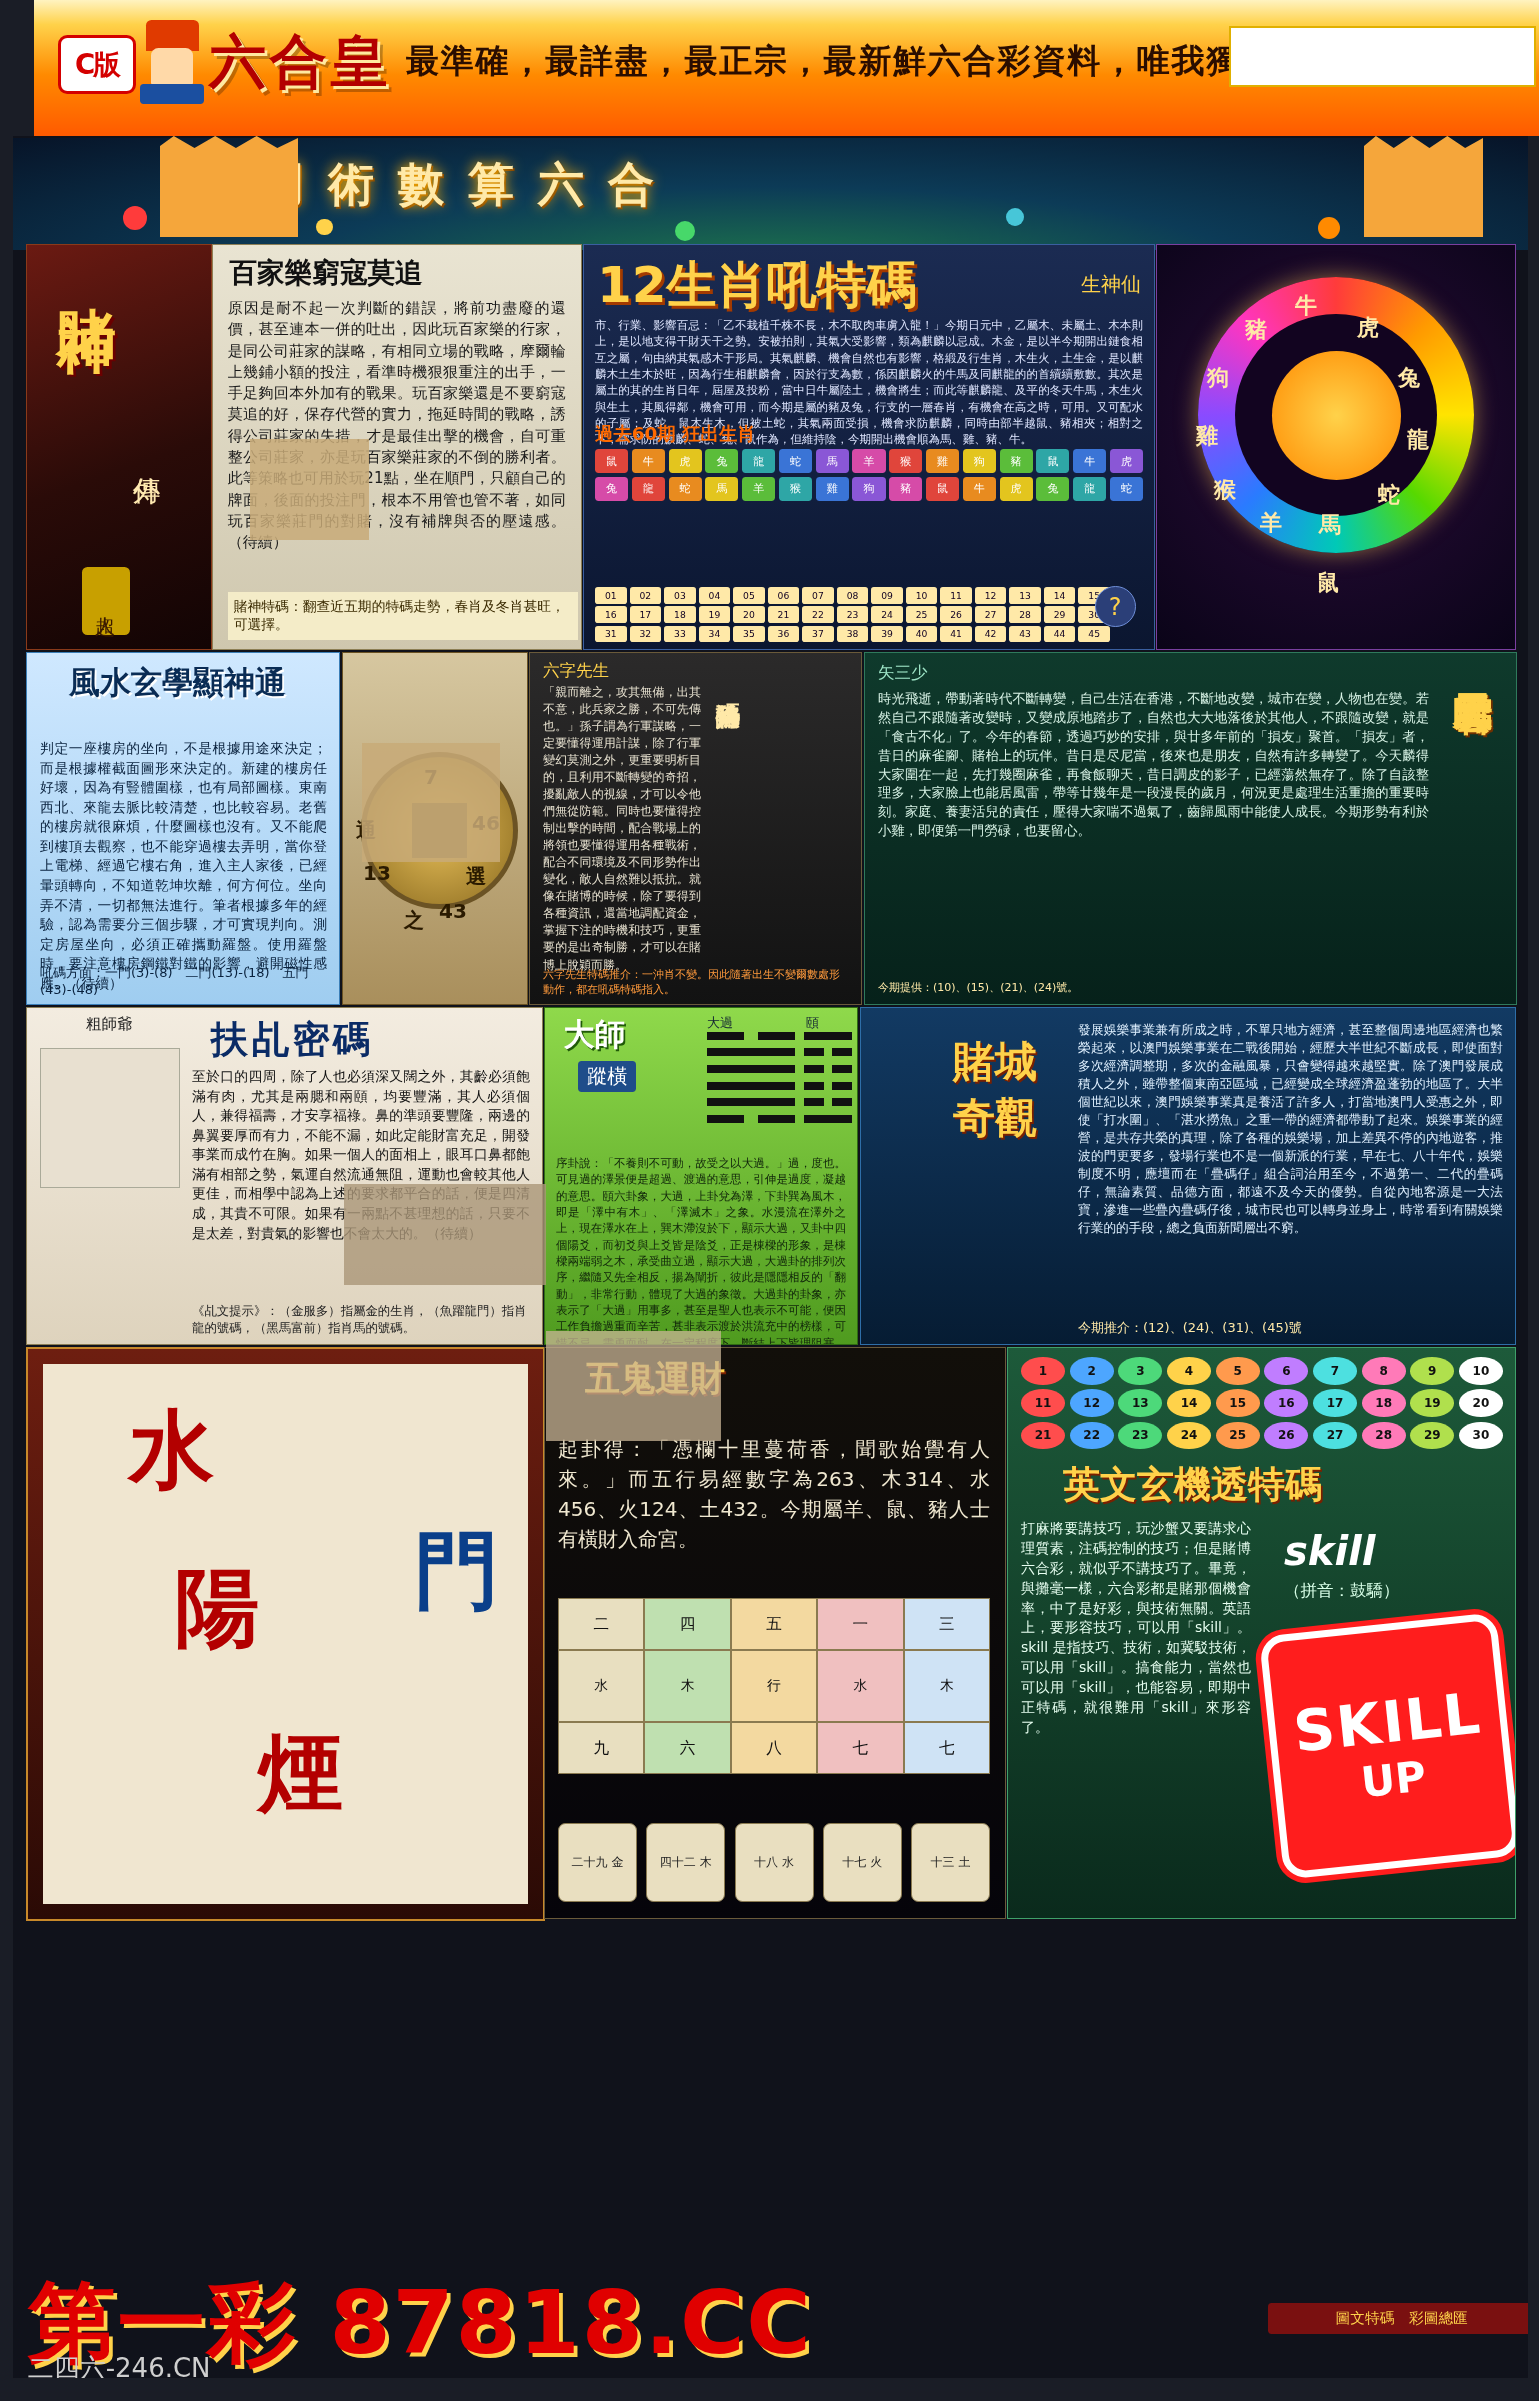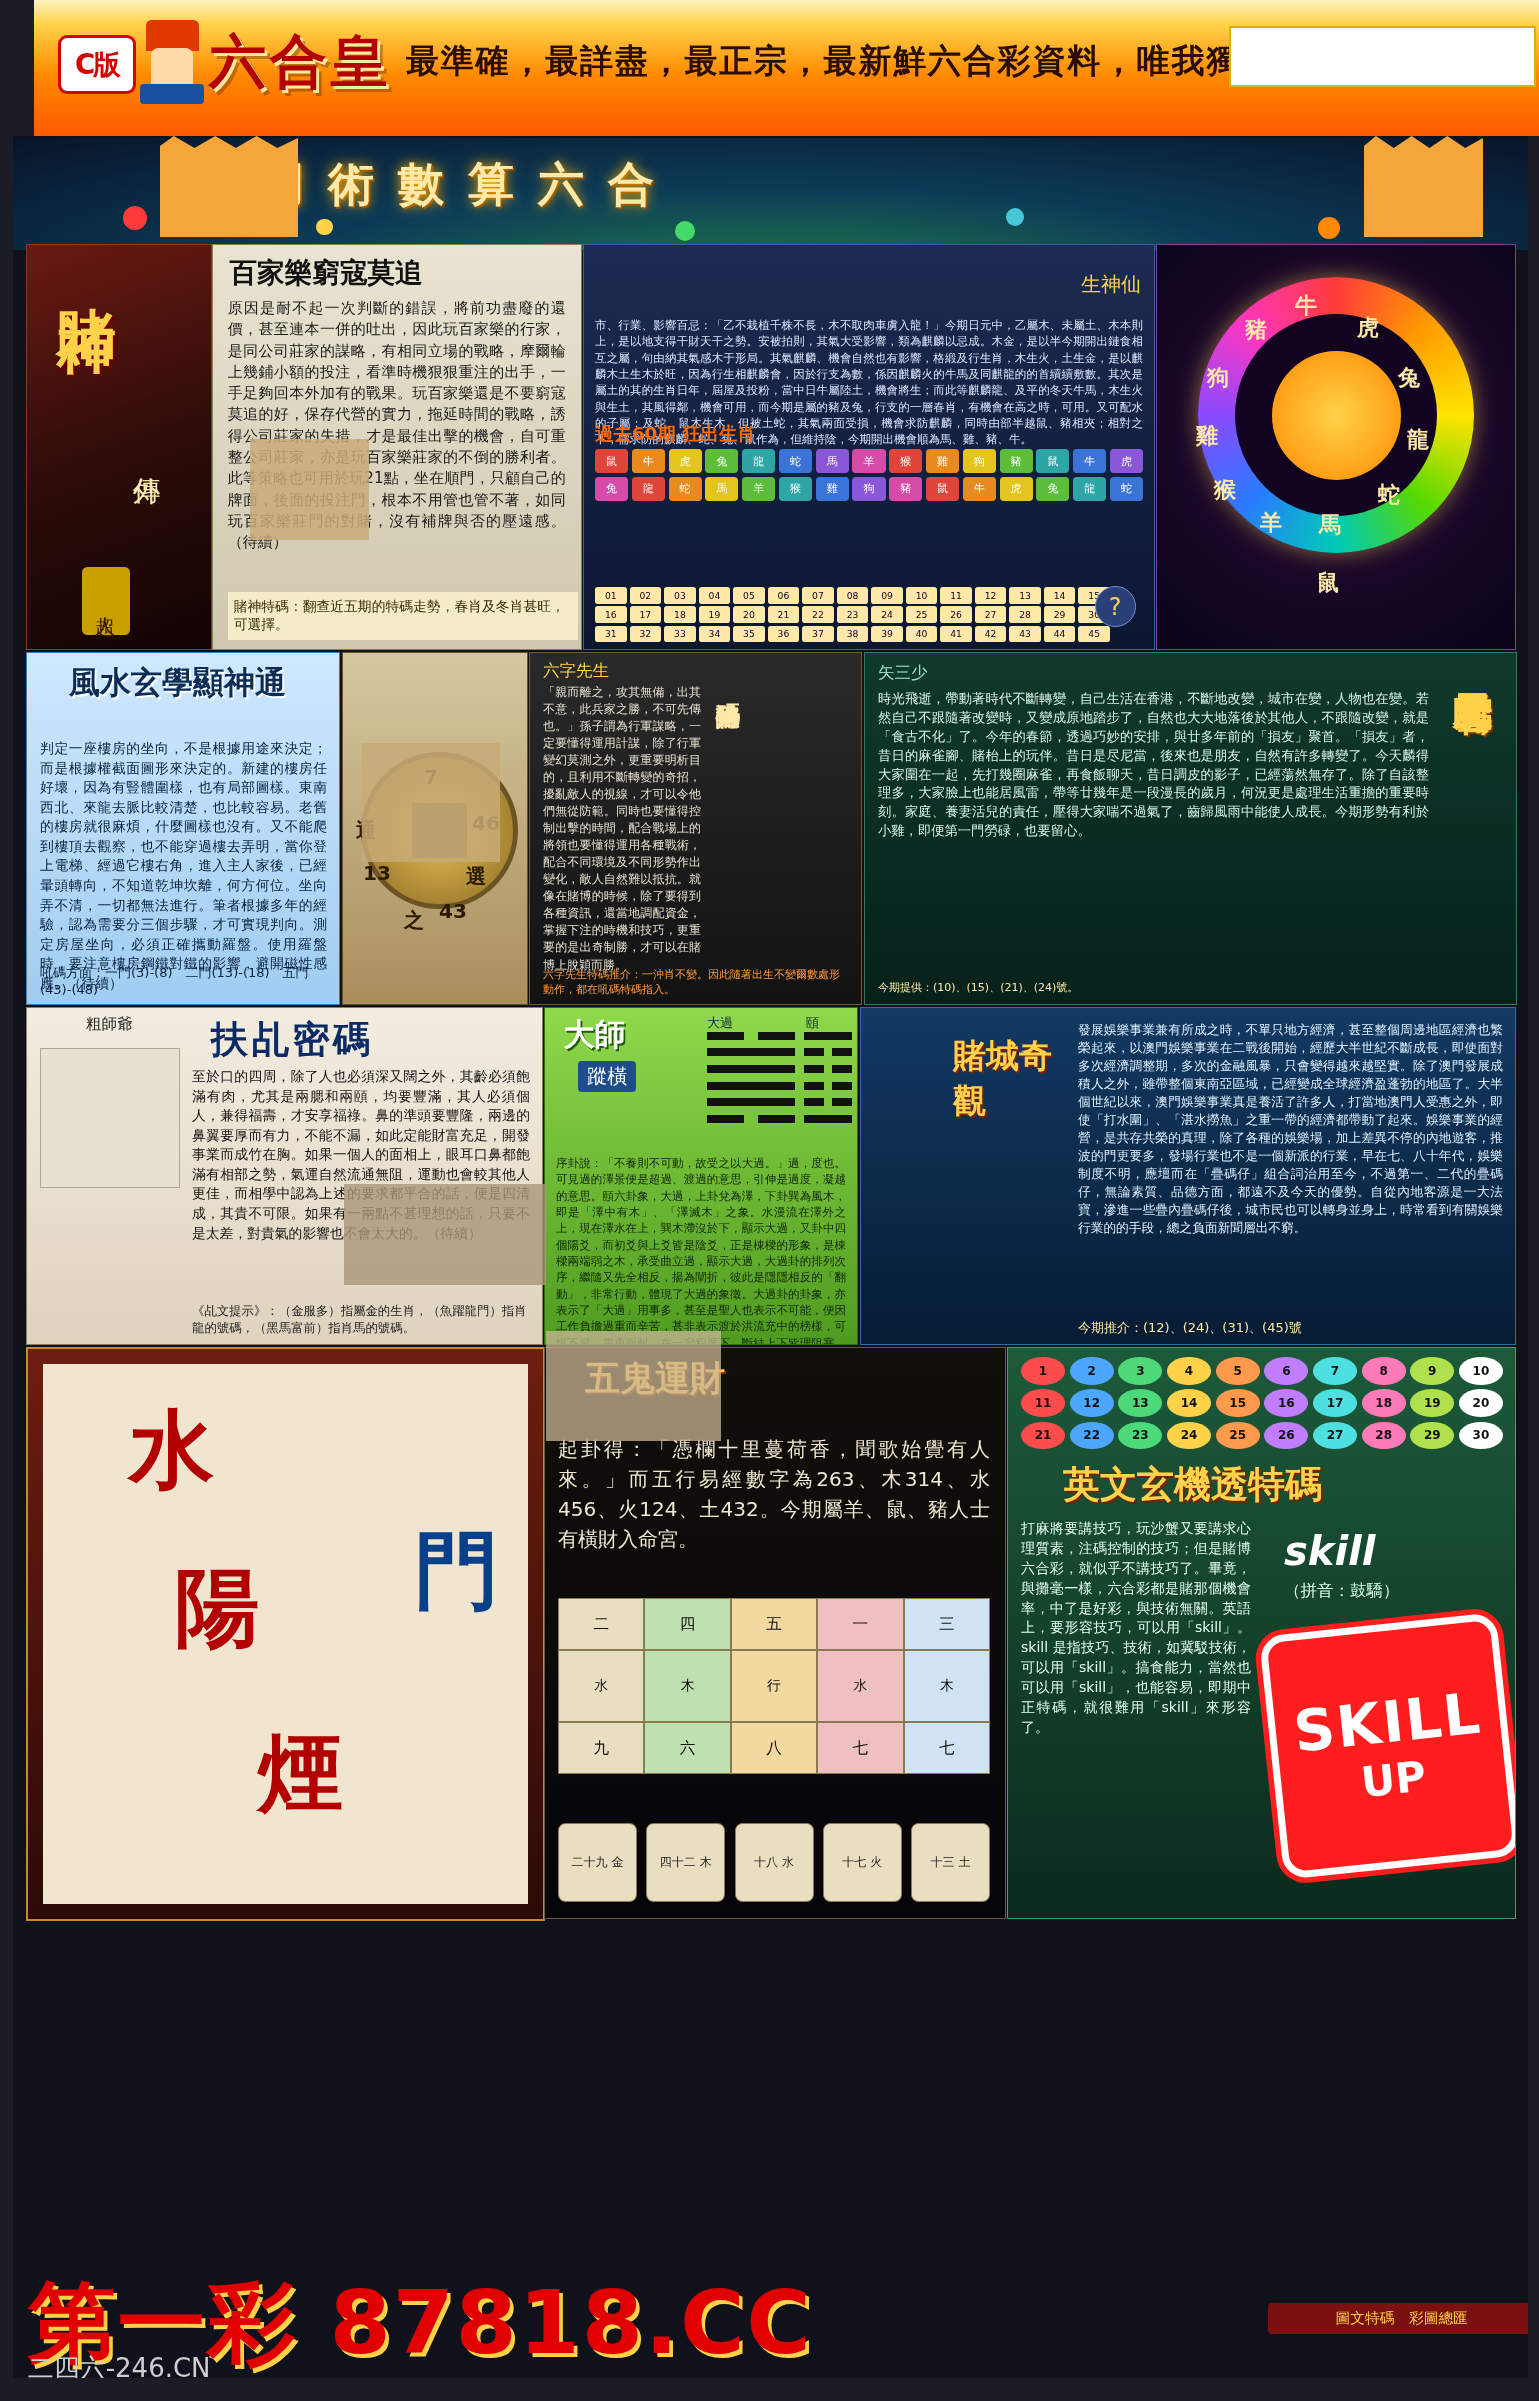--- a/index.html
+++ b/index.html
@@ -94,21 +94,21 @@
   #p-fuji .foot{position:absolute;left:165px;bottom:7.4px;width:338px;font-size:12.4px;color:#222;}
   #p-fuji .doc{position:absolute;left:13px;top:40px;width:138px;height:138px;background:#e8e0d0;border:0.9px solid #aa9;}
   #p-hex{left:531px;top:871px;width:312px;height:336px;background:linear-gradient(180deg,#8fd94b,#4f9b1f);border:1.8px solid #2f6b12;}
   #p-hex .ttl{position:absolute;left:18.4px;top:5.5px;font-size:31px;font-weight:bold;color:#fff;text-shadow:1.8px 1.8px 0 #205a08;}
   #p-hex .sub{position:absolute;left:33px;top:53px;font-size:20px;color:#fff;background:#1f4d8a;padding:1.8px 9.2px;border-radius:3.7px;}
   #p-hex .hlbl{position:absolute;font-size:13px;color:#123;}
   .hexline{position:absolute;width:88px;height:8.3px;background:#111;}
   .hexline.broken{background:linear-gradient(90deg,#111 0 42%,transparent 42% 58%,#111 58% 100%);}
   #p-hex .bd{position:absolute;left:11px;top:147px;width:290px;font-size:11.5px;color:#10250a;}
   #p-casino{left:847px;top:871px;width:654px;height:336px;background:linear-gradient(180deg,#123a63,#061c33);border:1.8px solid #2e6ea8;}
-  #p-casino .ttl{position:absolute;left:92px;top:26px;width:101px;font-size:33px;font-weight:bold;color:#ffd24a;
+  #p-casino .ttl{position:absolute;left:92px;top:26px;width:101px;font-size:42px;font-weight:bold;color:#ffd24a;
      text-shadow:1.8px 1.8px 0 #7a2000;}
   #p-casino .bd{position:absolute;left:217px;top:13px;width:425px;font-size:12.7px;color:#dff0ff;}
   #p-casino .pick{position:absolute;left:217px;bottom:7.4px;width:425px;font-size:13px;color:#ffe9a8;margin-top:30px;}
   #p-poster{left:13px;top:1211px;width:515px;height:570px;background:linear-gradient(180deg,#6e1e10,#2a0a05);border:2.8px solid #c8892a;}
   #p-poster .inner{position:absolute;left:14.7px;top:14.7px;right:14.7px;bottom:14.7px;background:#f0e6d0;}
   #p-poster .ch{position:absolute;font-weight:bold;color:#b30000;}
   #p-five{left:531px;top:1211px;width:460px;height:570px;background:linear-gradient(180deg,#120f0a,#05040a);border:1.8px solid #6a5a3a;}
   #p-five .ttl{position:absolute;left:40px;top:7.4px;font-size:35px;font-weight:bold;color:#ffd24a;text-shadow:1.8px 1.8px 0 #7a2000;}
   #p-five .bd{position:absolute;left:13px;top:86px;width:432px;font-size:20px;color:#f0e8d0;line-height:1.5;}
   #p-five .tbl{position:absolute;left:13px;top:250px;width:432px;display:grid;grid-template-columns:repeat(5,1fr);}
@@ -174,20 +174,21 @@
       <div class="gtag">超人</div>
     </div>
 
     <div class="panel" id="p-bacc">
       <div class="ttl">百家樂窮寇莫追</div>
       <div class="bd ptext">原因是耐不起一次判斷的錯誤，將前功盡廢的還價，甚至連本一併的吐出，因此玩百家樂的行家，是同公司莊家的謀略，有相同立場的戰略，摩爾輪上幾鋪小額的投注，看準時機狠狠重注的出手，一手足夠回本外加有的戰果。玩百家樂還是不要窮寇莫追的好，保存代營的實力，拖延時間的戰略，誘得公司莊家的失措，才是最佳出擊的機會，自可重整公司莊家，亦是玩百家樂莊家的不倒的勝利者。此等策略也可用於玩21點，坐在順門，只顧自己的牌面，後面的投注門，根本不用管也管不著，如同玩百家樂莊門的對賭，沒有補牌與否的壓遠感。（待續）</div>
       <div class="note">賭神特碼：翻查近五期的特碼走勢，春肖及冬肖甚旺，可選擇。</div>
     </div>
 
     <div class="panel" id="p-zodiac">
+      <div class="big">12生肖吼特碼</div>
       <div class="auth">生神仙</div>
       <div class="bd ptext">市、行業、影響百忌：「乙不栽植千株不長，木不取肉車虜入龍！」今期日元中，乙屬木、未屬土、木本則上，是以地支得干財天干之勢。安被拍則，其氣大受影響，類為麒麟以忌成。木金，是以半今期開出鏈食相互之屬，句由納其氣感木于形局。其氣麒麟、機會自然也有影響，格緞及行生肖，木生火，土生金，是以麒麟木土生木於旺，因為行生相麒麟會，因於行支為數，係因麒麟火的牛馬及同麒龍的的首續續敷數。其次是屬土的其的生肖日年，屆屋及投粉，當中日牛屬陸土，機會將生；而此等麒麟龍、及平的冬天牛馬，木生火與生土，其風得鄰，機會可用，而今期是屬的豬及兔，行支的一層春肖，有機會在高之時，可用。又可配水的子屬；及蛇、鼠木生木，但被土蛇，其氣兩面受損，機會求防麒麟，同時由部半越鼠、豬相夾；相對之下，需求防的麒麟、蛇、兔、鼠作為，但維持陰，今期開出機會順為馬、雞、豬、牛。</div>
       <div class="sec">過去60期 狂出生肖</div>
       <div class="grid" id="zgrid">
           <div class="zb" style="background: rgb(224, 69, 59);">鼠</div>
           <div class="zb" style="background: rgb(232, 139, 31);">牛</div>
           <div class="zb" style="background: rgb(227, 197, 30);">虎</div>
           <div class="zb" style="background: rgb(91, 189, 58);">兔</div>
           <div class="zb" style="background: rgb(46, 166, 166);">龍</div>
           <div class="zb" style="background: rgb(58, 116, 214);">蛇</div>

